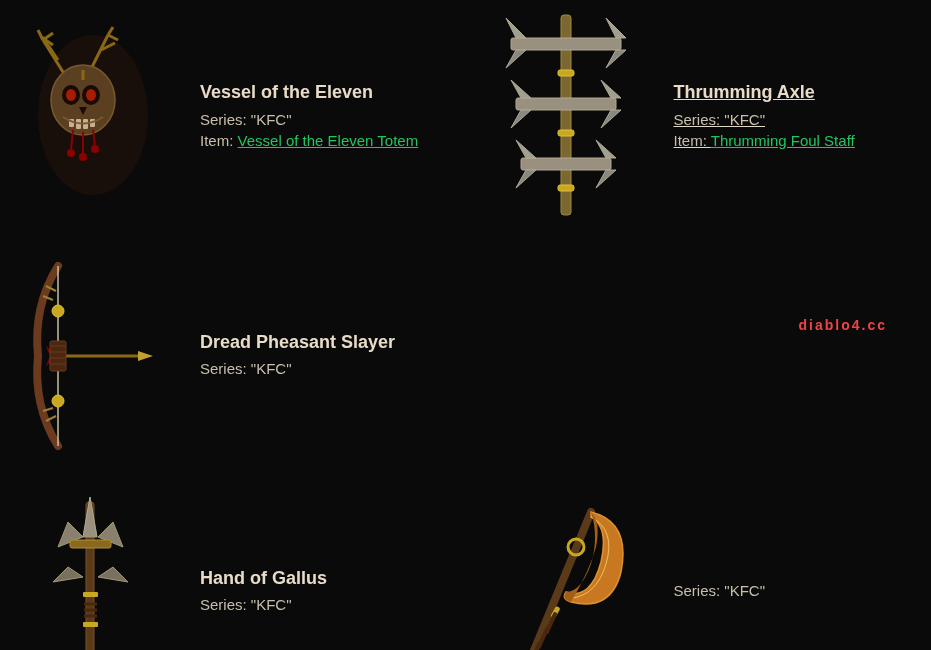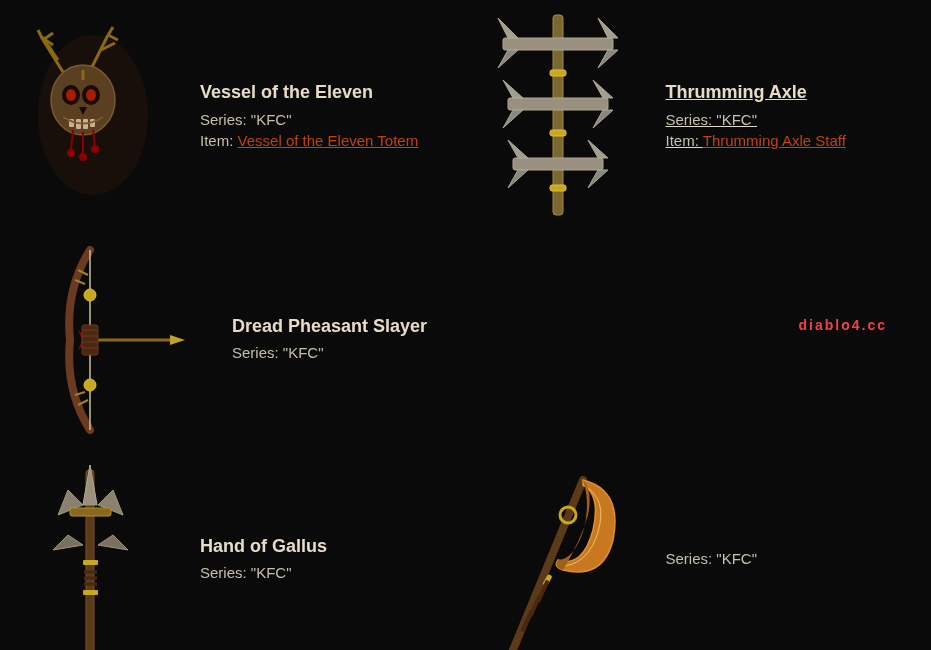--- a/index.html
+++ b/index.html
@@ -18,20 +18,21 @@
       position: relative;
     }
 
     .page-container {
       width: 931px;
       height: 650px;
       display: grid;
       grid-template-columns: 1fr 1fr;
       grid-template-rows: 1fr 1fr 1fr;
       position: relative;
+      gap: 16px;
     }
 
     .item-cell {
       display: flex;
       flex-direction: row;
       align-items: center;
       padding: 10px 0;
       position: relative;
     }
 
@@ -62,21 +63,21 @@
       color: #c8bfac;
       margin-bottom: 4px;
     }
 
     .item-label {
       font-size: 15px;
       color: #c8bfac;
     }
 
     .item-link {
-      color: #c2410c;
+      color: #22c55e;
       text-decoration: underline;
       cursor: pointer;
     }
 
     .watermark {
       position: absolute;
       right: 44px;
       top: 50%;
       transform: translateY(-50%);
       font-size: 14px;
@@ -111,21 +112,21 @@
     }
 
     
     .scythe-img {
       width: 130px;
       height: 200px;
     }
 
     .cell-row1-left { grid-column: 1; grid-row: 1; }
     .cell-row1-right { grid-column: 2; grid-row: 1; text-decoration: underline; }
-    .cell-row2-left { grid-column: 1; grid-row: 2; padding-left: 32px; }
+    .cell-row2-left { grid-column: 1; grid-row: 2; }
     .cell-row2-right { grid-column: 2; grid-row: 2; display: flex; align-items: center; justify-content: center; }
     .cell-row3-left { grid-column: 1; grid-row: 3; }
     .cell-row3-right { grid-column: 2; grid-row: 3; }
   </style>
 </head>
 <body>
 
 <div class="page-container">
 
   <div class="item-cell cell-row1-left">
@@ -232,21 +233,21 @@
 
         <rect x="67" y="60" width="16" height="6" rx="2" fill="#c8a820" stroke="#e0c030" stroke-width="1"></rect>
         <rect x="67" y="120" width="16" height="6" rx="2" fill="#c8a820" stroke="#e0c030" stroke-width="1"></rect>
         <rect x="67" y="175" width="16" height="6" rx="2" fill="#c8a820" stroke="#e0c030" stroke-width="1"></rect>
       </svg>
     </div>
     <div class="item-info">
       <div class="item-name">Thrumming Axle</div>
       <div class="item-series">Series: "KFC"</div>
       <div class="item-label">
-        <span>Item: </span><a class="item-link" href="#">Thrumming Axle Staff</a>
+        <span>Item: </span><a class="item-link" href="#">Thrumming Foul Staff</a>
       </div>
     </div>
   </div>
 
   <div class="item-cell cell-row2-left">
     <div class="item-image-area">
 
       <svg class="bow-img" viewBox="0 0 130 200" xmlns="http://www.w3.org/2000/svg">
 
         <path d="M30,10 Q5,50 10,100 Q5,150 30,190" stroke="#6B3A1F" stroke-width="8" fill="none" stroke-linecap="round"></path>

